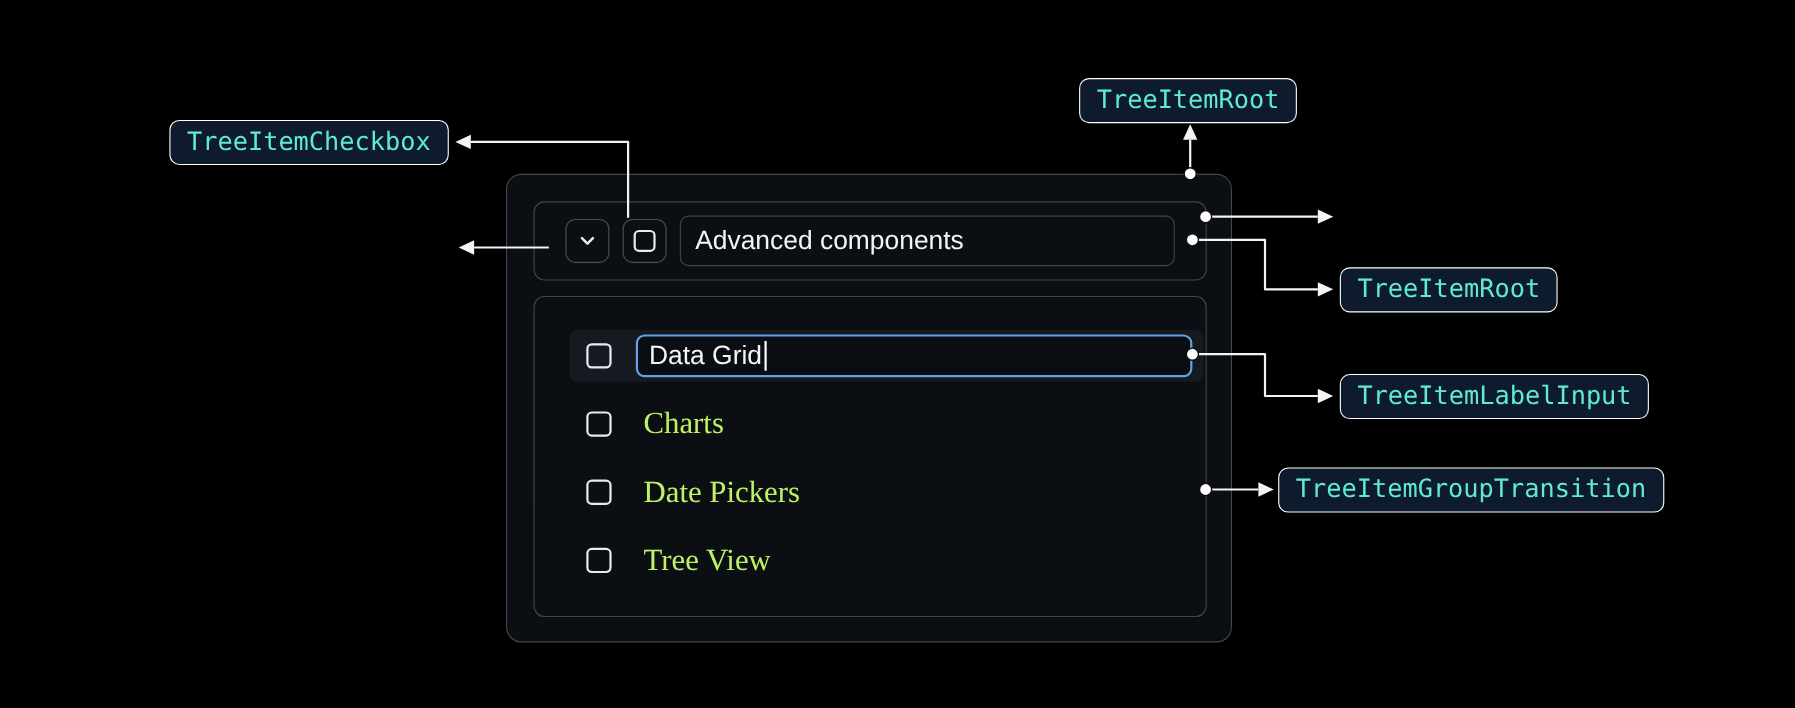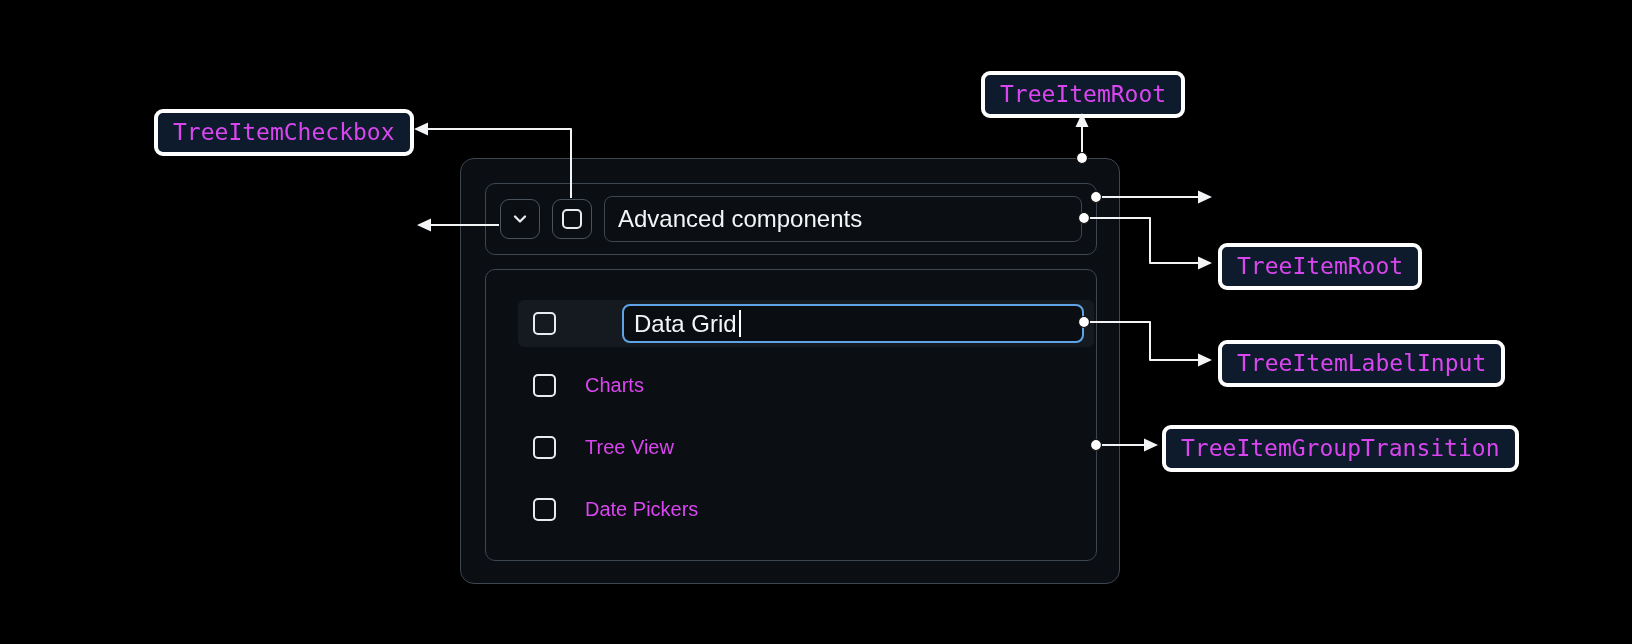--- a/index.html
+++ b/index.html
@@ -3,57 +3,57 @@
 <meta charset="utf-8">
 <style>
   * { margin:0; padding:0; box-sizing:border-box; }
   html,body { background:#000; }
   .canvas {
     position:relative; width:1632px; height:644px; background:#000000;
     font-family:"Liberation Sans", sans-serif; overflow:hidden;
   }
   
   .callout {
-    position:absolute; background:#0E1B2C; border:4px solid #ffffff;
-    color:#d946ef; font-family:"DejaVu Sans Mono", monospace;
+    position:absolute; background:#0E1B2C; border:1px solid #ffffff;
+    color:#5eead4; font-family:"DejaVu Sans Mono", monospace;
     font-size:23px; line-height:23px; padding:8px 15px; border-radius:9px;
     white-space:nowrap; z-index:5;
   }
   
   .tree-root {
     position:absolute; left:460px; top:158px; width:660px; height:426px;
     background:#0B0E12; border:1px solid #3E4650; border-radius:14px; z-index:1;
   }
   .tree-content {
     position:absolute; left:24px; top:24px; width:612px; height:72px;
     border:1px solid #3E4650; border-radius:10px;
-    display:flex; align-items:center; padding:0 14px; gap:12px;
+    display:flex; align-items:center; padding:0 28px; gap:12px;
   }
   .icon-btn {
     width:40px; height:40px; border:1px solid #4A525C; background:transparent;
     border-radius:9px; display:flex; align-items:center; justify-content:center;
     flex:0 0 auto; cursor:pointer;
   }
   .cb-glyph { width:20px; height:20px; border:2.2px solid #E9EBEE; border-radius:5px; }
   .label-box {
     flex:1; height:46px; border:1px solid #3E4650; border-radius:8px;
     display:flex; align-items:center; padding:0 13px;
     color:#F4F5F7; font-size:24px;
   }
   .tree-group {
     position:absolute; left:24px; top:110px; width:612px; height:292px;
     border:1px solid #3E4650; border-radius:10px; padding:30px 0 0 32px;
   }
   .row {
     width:576px; height:47px; display:flex; align-items:center;
     margin-bottom:15px; border-radius:6px; padding-left:15px;
   }
-  .row.editing { background:#151A21;gap:44px; }
+  .row.editing { background:#151A21; }
   .checkbox { width:23px; height:23px; border:2.2px solid #E9EBEE; border-radius:5px; flex:0 0 auto; }
-  .row-label { margin-left:29px; color:#d946ef; font-size:20px; }
+  .row-label { margin-left:29px; color:#bef264; font-size:28px;font-family:Liberation Serif, serif; }
   .edit-input {
     margin-left:22px; margin-right:10px; flex:1; height:39px;
     border:2px solid #5EA3E6; border-radius:8px; background:#0A0E13;
     display:flex; align-items:center; padding-left:10px;
     color:#F4F5F7; font-size:24px;
   }
   .caret { display:inline-block; width:2px; height:27px; background:#FFFFFF; margin-left:2px; }
   
   .connectors { position:absolute; left:0; top:0; z-index:10; pointer-events:none; }
   .cline { fill:none; stroke:#F2F4F6; stroke-width:2; stroke-linejoin:round; }
@@ -95,26 +95,26 @@
         </div>
       </div>
 
       <div class="row">
         <span class="checkbox"></span>
         <span class="row-label">Charts</span>
       </div>
 
       <div class="row">
         <span class="checkbox"></span>
-        <span class="row-label">Tree View</span>
+        <span class="row-label">Date Pickers</span>
       </div>
 
       <div class="row">
         <span class="checkbox"></span>
-        <span class="row-label">Date Pickers</span>
+        <span class="row-label">Tree View</span>
       </div>
 
     </div>
   </div>
 
   <svg class="connectors" width="1632" height="644" viewBox="0 0 1632 644">
 
     <polyline class="cline" points="571,198 571,129 428,129"></polyline>
     <polygon class="chead" points="414,129 428,122.5 428,135.5"></polygon>
 

